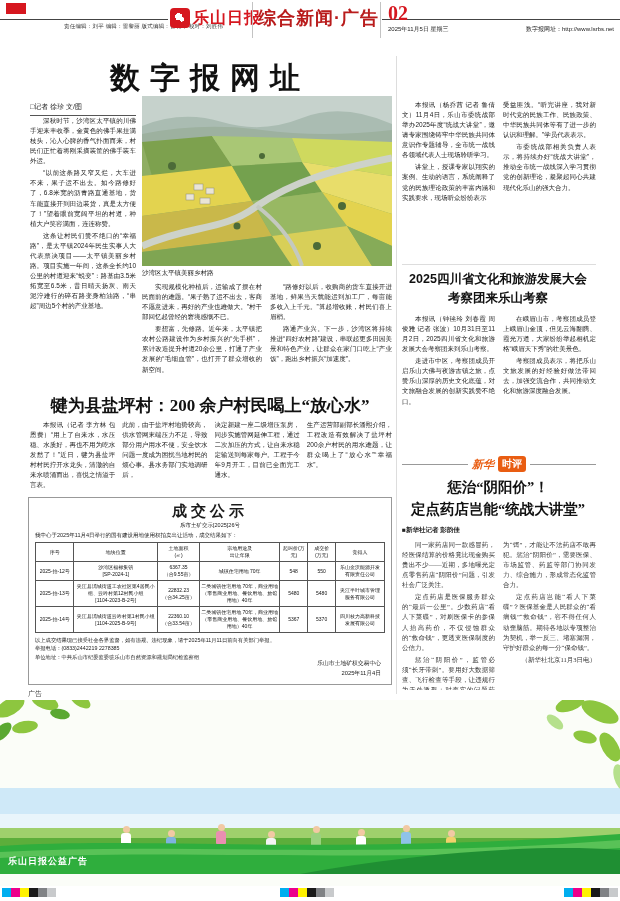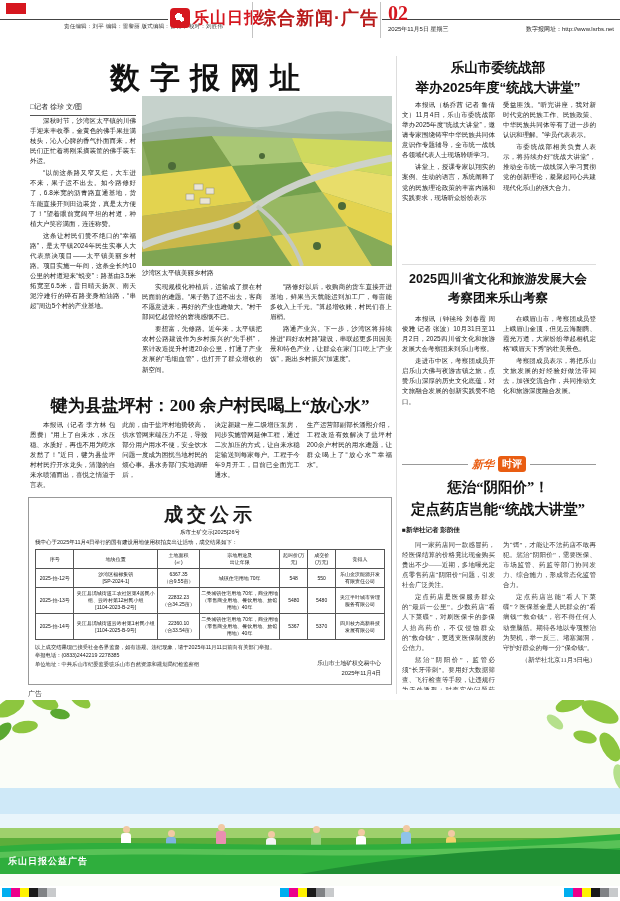--- a/index.html
+++ b/index.html
@@ -39,21 +39,21 @@
   .lead-col2 { position:absolute; left:142px; top:282px; width:120px; height:108px; overflow:hidden; }
   .lead-col3 { position:absolute; left:270px; top:282px; width:122px; height:108px; overflow:hidden; }
 
   
   .water-head { position:absolute; left:28px; top:394px; width:364px; text-align:center; font-family:"Liberation Serif", serif; font-weight:900; font-size:17px; color:#111; }
   .water-cols { position:absolute; left:30px; top:420px; width:362px; height:72px; display:flex; gap:7px; overflow:hidden; }
   .water-cols > div { width:86px; overflow:hidden; }
 
   
   .notice { position:absolute; left:28px; top:497px; width:364px; height:188px; border:1px solid #999; padding:4px 6px; }
-  .notice-title { text-align:center; font-family:Liberation Serif, serif; font-weight:900; font-size:19px; letter-spacing:4px; }
+  .notice-title { text-align:center; font-family:Liberation Serif, serif; font-weight:900; font-size:15px; letter-spacing:4px; }
   .notice-docno { text-align:center; font-size:5.5px; margin-top:1px; color:#222; }
   .notice-intro { font-size:5.5px; margin-top:3px; color:#222; }
   .notice table { width:100%; border-collapse:collapse; margin-top:3px; table-layout:fixed; }
   .notice th, .notice td { border:1px solid #555; font-size:5px; font-weight:normal; text-align:center; vertical-align:middle; padding:2px 1px; white-space:pre-line; line-height:1.4; color:#111; }
   .notice-footer { font-size:5.3px; line-height:1.6; margin-top:3px; color:#222; }
   .notice-sign { position:absolute; right:10px; bottom:6px; text-align:right; font-size:5.8px; line-height:1.6; color:#222; }
   .ad-label { position:absolute; left:28px; top:689px; font-size:7px; color:#444; }
 
   
   .r-art1-title, .r-art2-title { position:absolute; left:400px; width:196px; text-align:center; font-weight:900; color:#111; }
@@ -252,24 +252,20 @@
       <div>举报电话：(0833)2442219  2278385</div>
       <div>单位地址：中共乐山市纪委监委驻乐山市自然资源和规划局纪检监察组</div>
     </div>
     <div class="notice-sign">
       <div>乐山市土地矿权交易中心</div>
       <div>2025年11月4日</div>
     </div>
   </div>
   <div class="ad-label">广告</div>
 
-  <div class="r-art1-title">
-    <div>乐山市委统战部</div>
-    <div>举办2025年度“统战大讲堂”</div>
-  </div>
   <div class="r-cols r-art1-cols">
     <div>
       <p class="para">本报讯（杨乔茜 记者 鲁倩文）11月4日，乐山市委统战部举办2025年度“统战大讲堂”，邀请专家围绕铸牢中华民族共同体意识作专题辅导，全市统一战线各领域代表人士现场聆听学习。</p>
       <p class="para">讲堂上，授课专家以翔实的案例、生动的语言，系统阐释了党的民族理论政策的丰富内涵和实践要求，现场听众纷纷表示</p>
     </div>
     <div>
       <p class="para" style="text-indent:0">受益匪浅。“听完讲座，我对新时代党的民族工作、民族政策、中华民族共同体等有了进一步的认识和理解。”学员代表表示。</p>
       <p class="para">市委统战部相关负责人表示，将持续办好“统战大讲堂”，推动全市统一战线深入学习贯彻党的创新理论，凝聚起同心共建现代化乐山的强大合力。</p>
     </div>
   </div>

